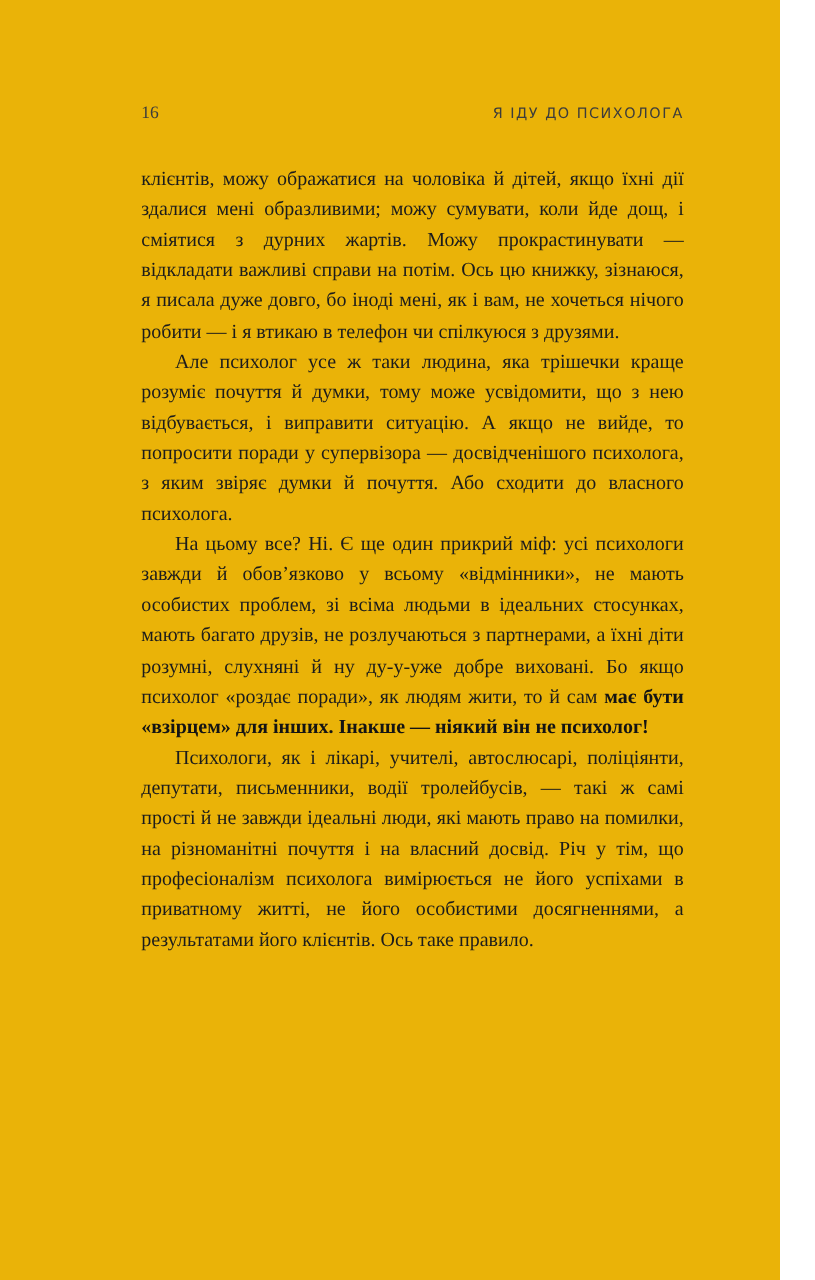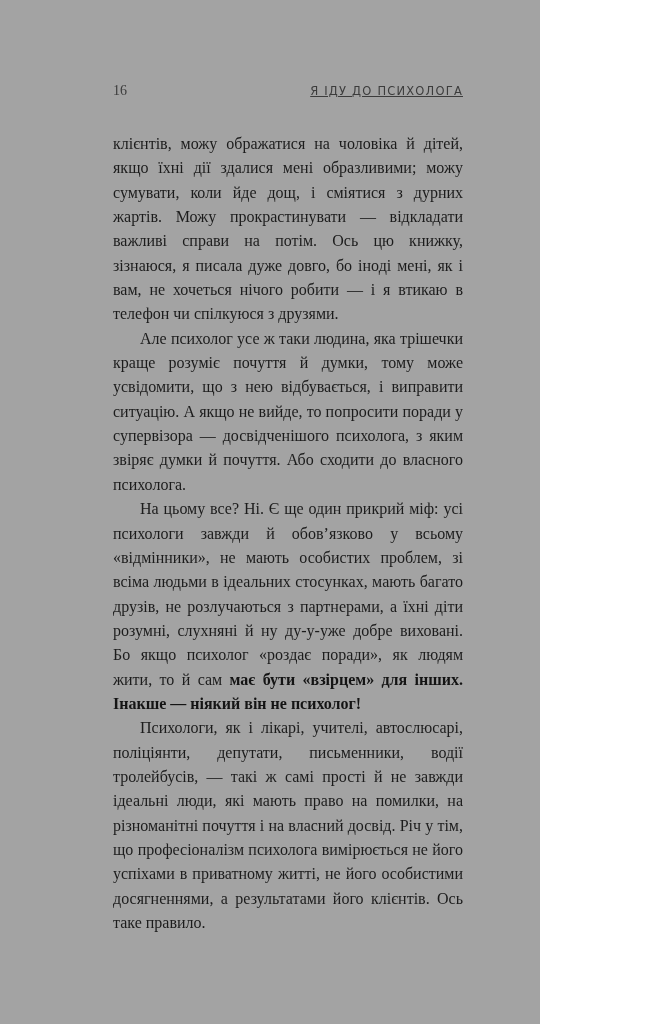--- a/index.html
+++ b/index.html
@@ -3,23 +3,23 @@
   <meta charset="utf-8">
   <style>
     * { margin: 0; padding: 0; box-sizing: border-box; }
     html, body { background: #ffffff; }
     body {
       font-family: "Liberation Serif", serif;
       -webkit-font-smoothing: antialiased;
     }
     .page {
       position: relative;
-      width: 540px;
+      width: 624px;
       height: 1024px;
-      background: #a3a3a3;
+      background: #eab308;
       overflow: hidden;
     }
     .page-header {
       position: absolute;
       top: 83px;
       left: 113px;
       right: 77px;
       display: flex;
       justify-content: space-between;
       align-items: baseline;
@@ -27,21 +27,20 @@
     .page-number {
       font-family: "Liberation Serif", serif;
       font-size: 14px;
       color: #3c3c3c;
     }
     .running-head {
       font-family: "DejaVu Sans", sans-serif;
       font-size: 11.5px;
       letter-spacing: 1.2px;
       color: #3c3c3c;
-      text-decoration: underline;
     }
     .page-body {
       position: absolute;
       top: 132px;
       left: 113px;
       right: 77px;
       font-family: "Liberation Serif", serif;
       font-size: 16px;
       line-height: 24.35px;
       color: #1c1c1c;

